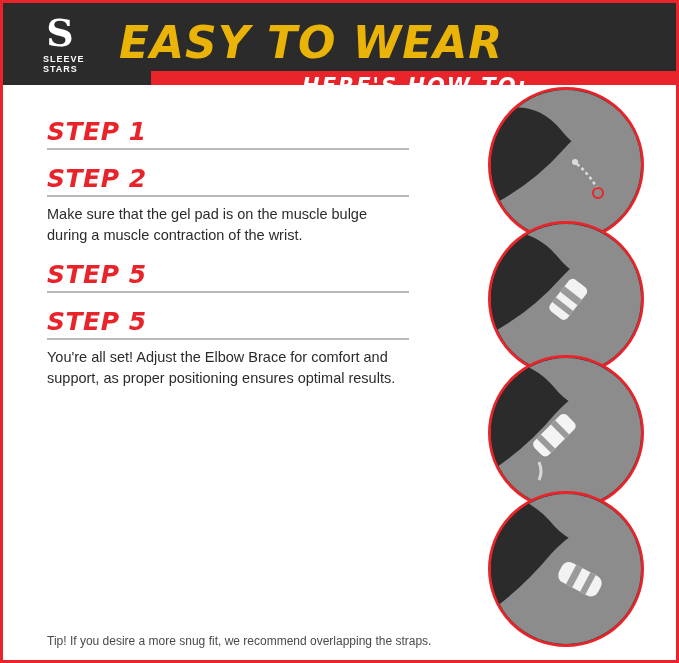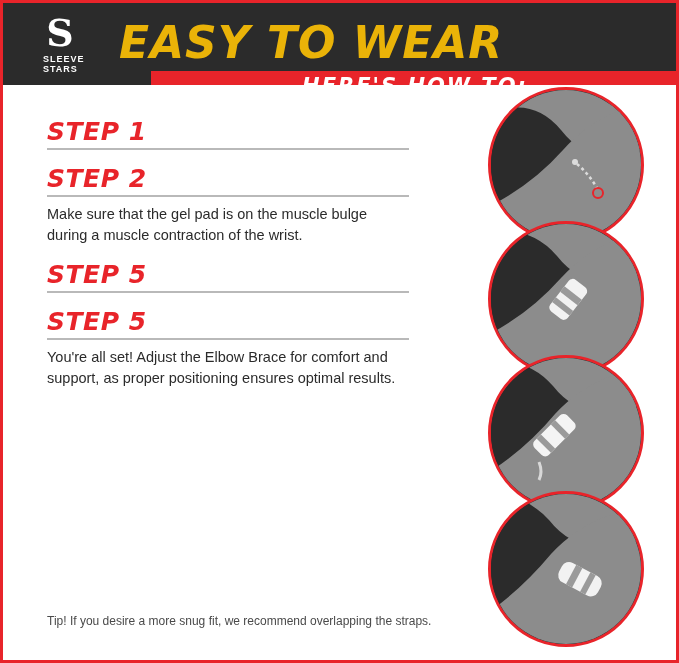--- a/index.html
+++ b/index.html
@@ -168,21 +168,21 @@
   .p2 { top: 136px; }
   .p3 { top: 270px; }
   .p4 { top: 406px; }
 
   .photo svg { display: block; }
 
   
   .tip {
     position: absolute;
     left: 44px;
-    bottom: 32px;
+    bottom: 12px;
     font-size: 12px;
     color: #4a4a4a;
     font-family: "Liberation Sans", sans-serif;
   }
 </style>
 </head>
 <body>
 
 <div class="page">
 

